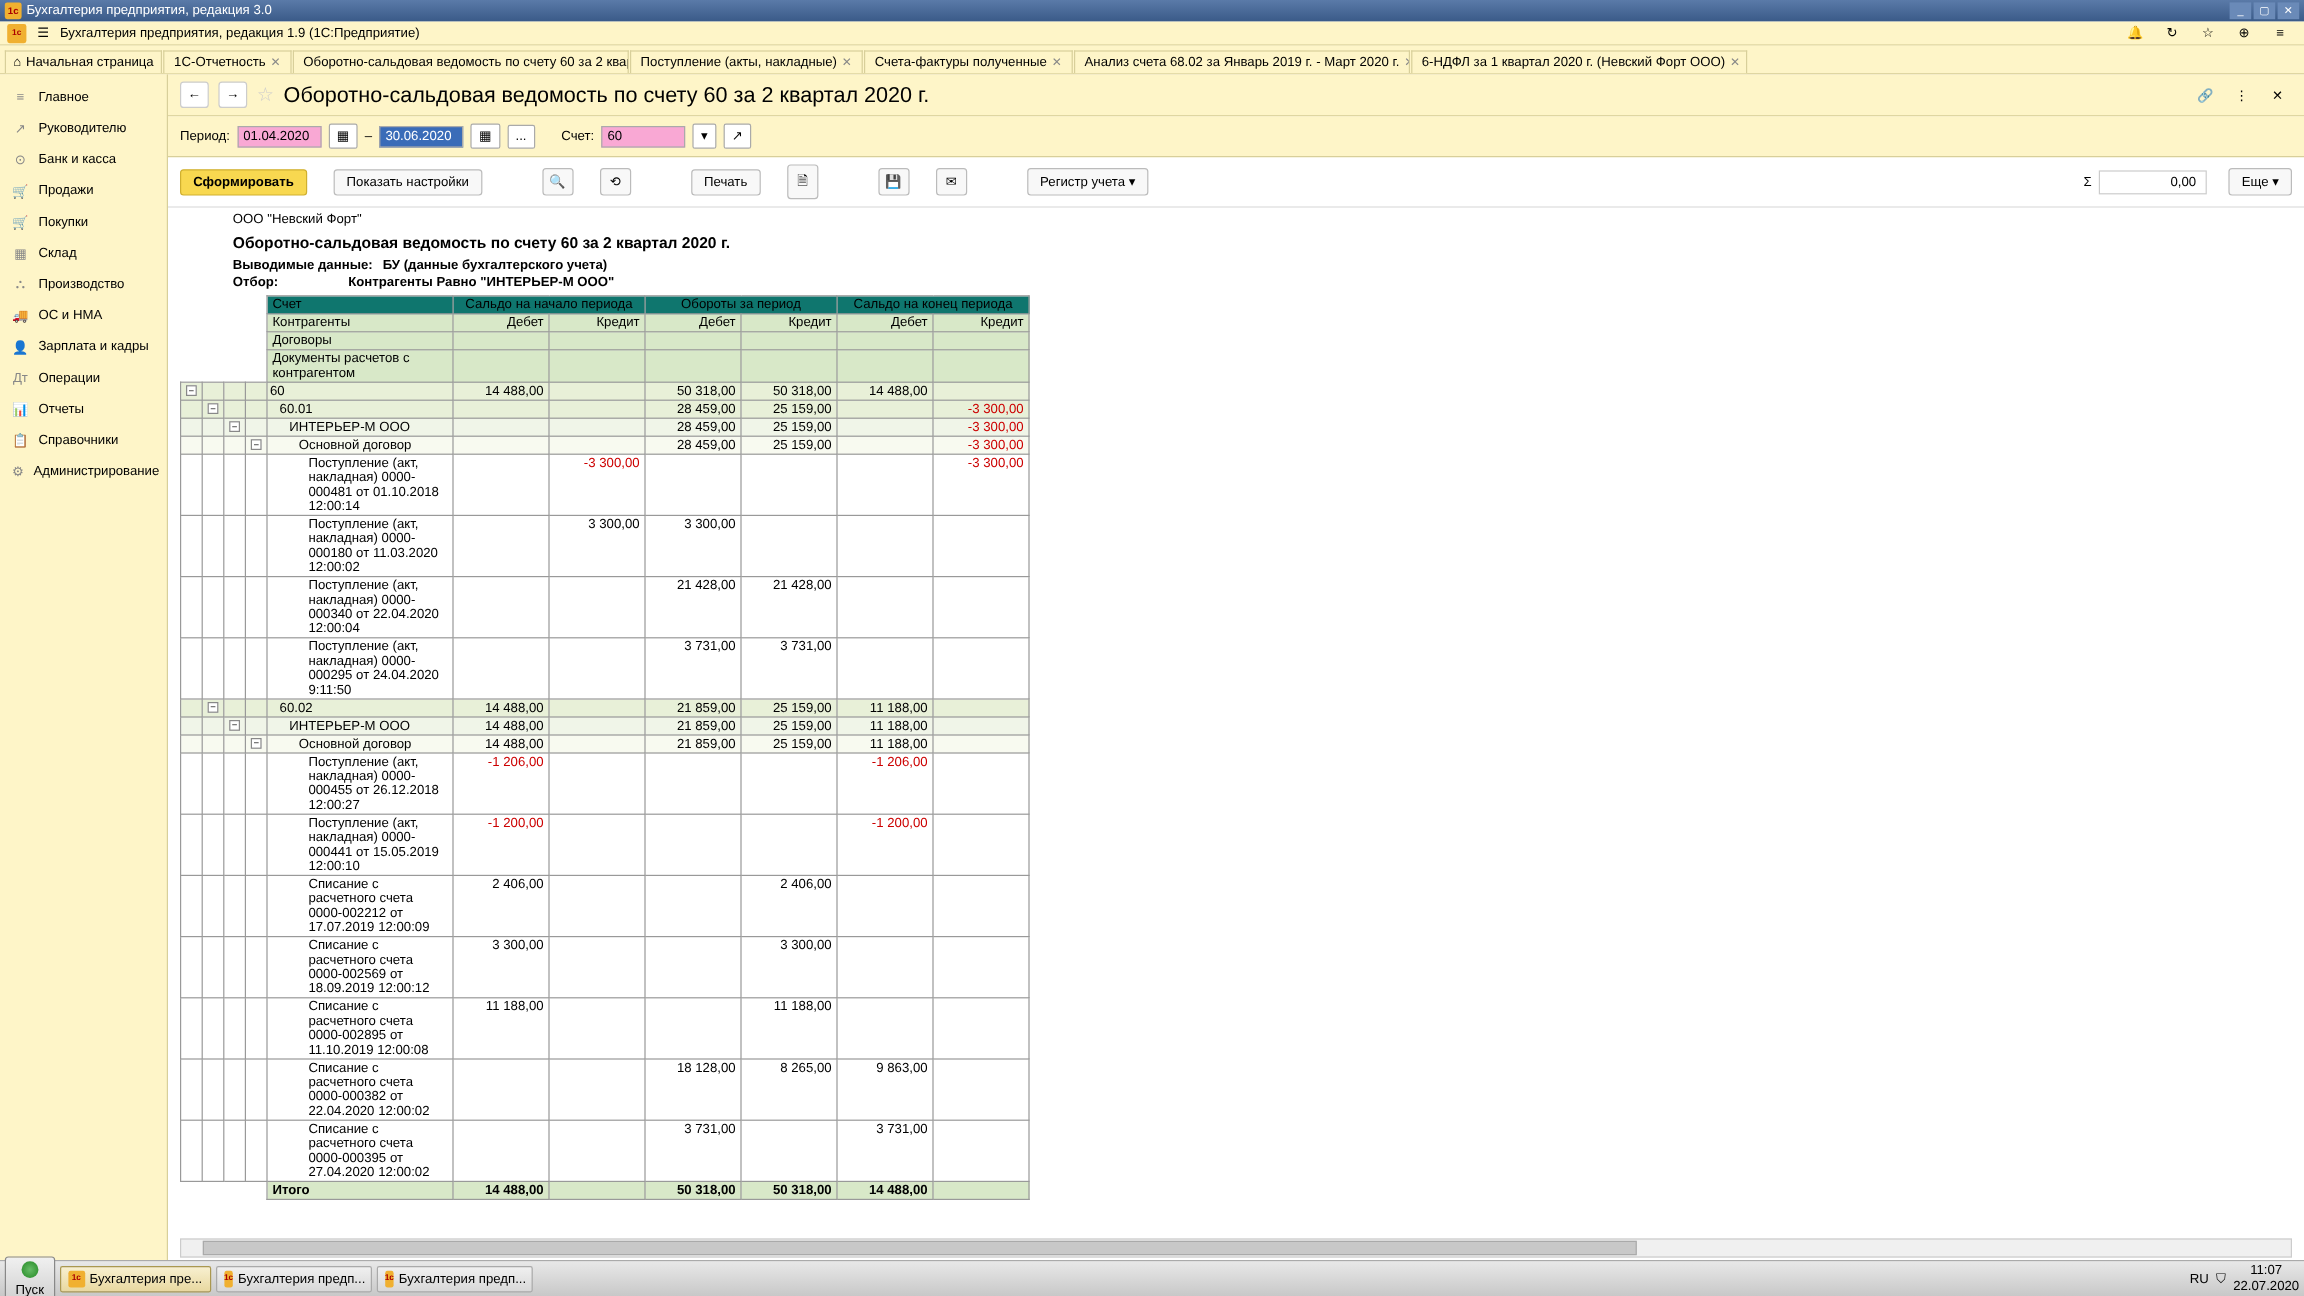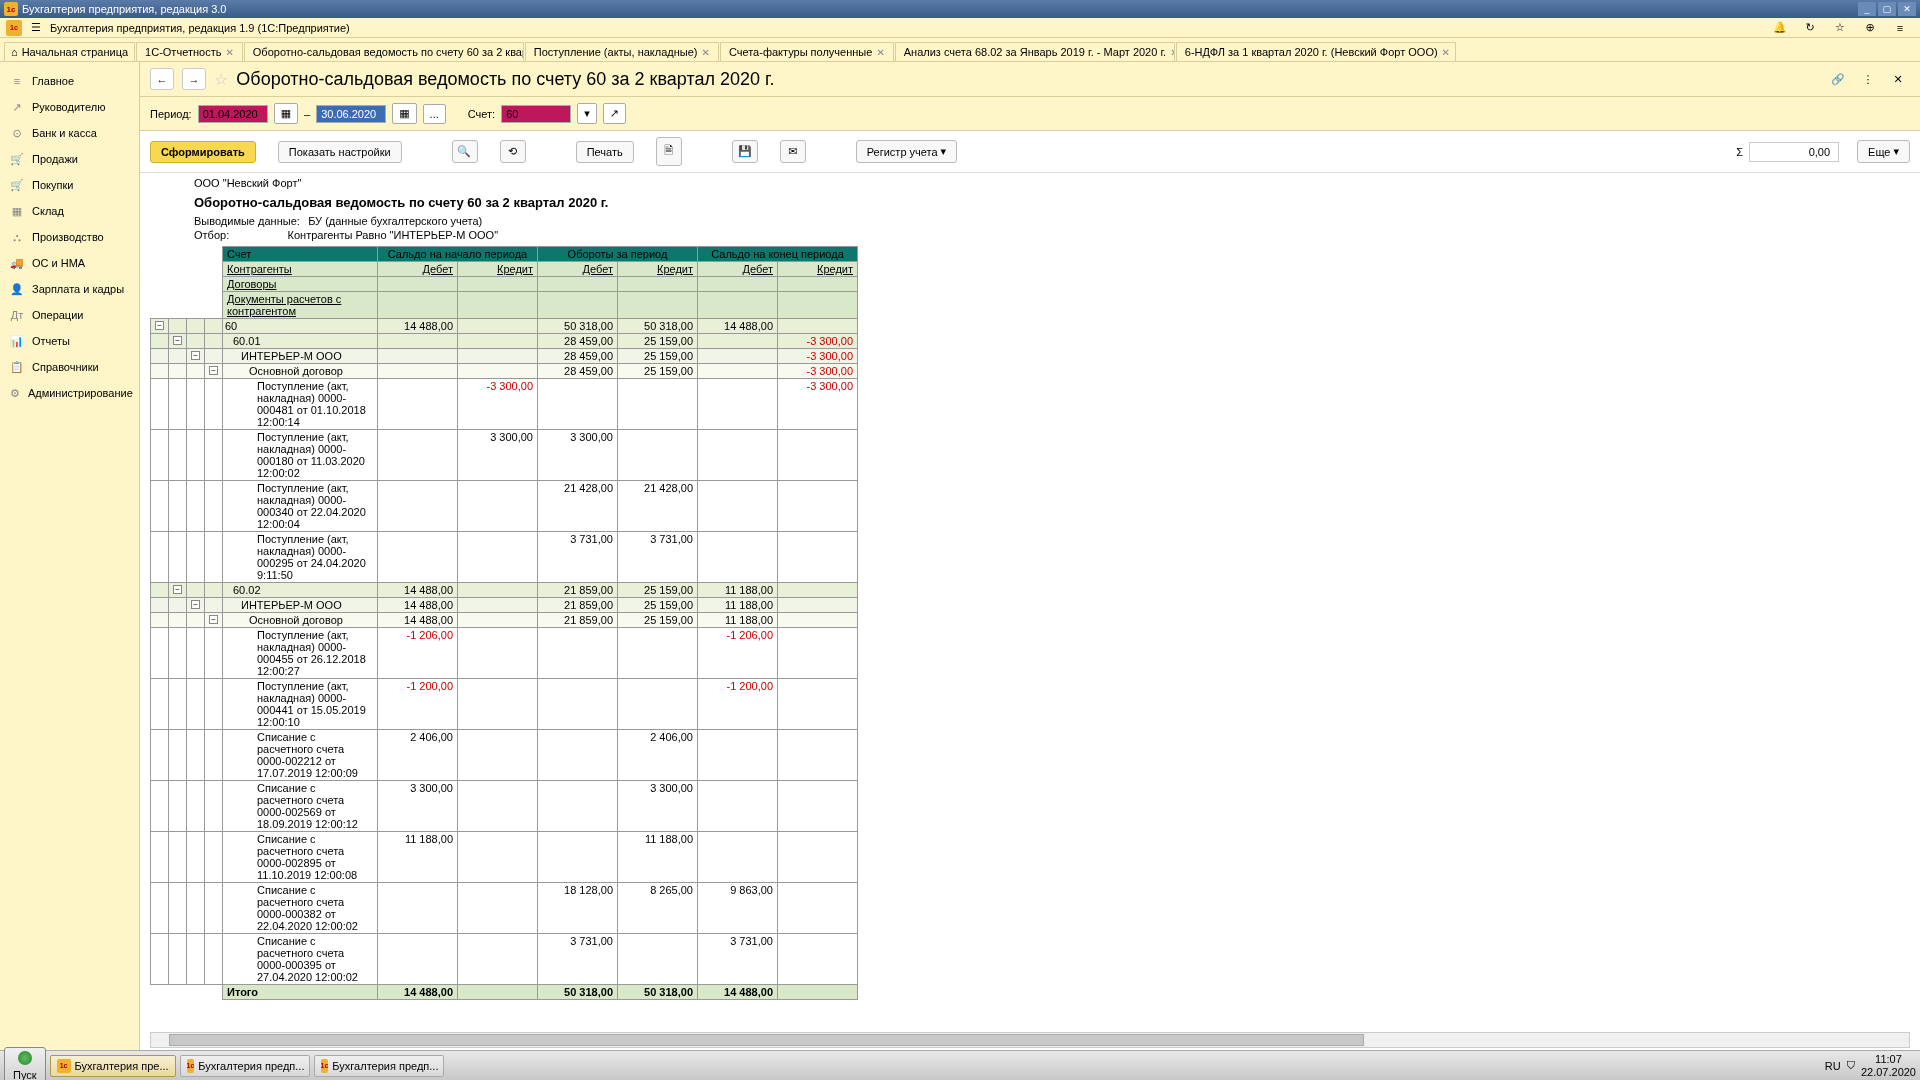--- a/index.html
+++ b/index.html
@@ -19,42 +19,42 @@
 .sidebar { width:140px; background:#fef5c8; border-right:1px solid #d8cf9a; padding:6px 0; }
 .sidebar .item { padding:6px 10px; display:flex; align-items:center; gap:8px; cursor:pointer; }
 .sidebar .ic { width:14px; height:14px; display:flex; align-items:center; justify-content:center; color:#888; }
 .content { flex:1; display:flex; flex-direction:column; overflow:hidden; }
 .pagehead { background:#fef5c8; padding:6px 10px; border-bottom:1px solid #d8cf9a; display:flex; align-items:center; gap:8px; }
 .pagehead .navbtn { width:24px; height:22px; border:1px solid #ccc; background:#fff; display:flex; align-items:center; justify-content:center; cursor:pointer; border-radius:3px; }
 .pagehead .star { color:#ccc; font-size:16px; cursor:pointer; }
 .pagehead h1 { font-size:18px; font-weight:normal; }
 .pagehead .rightctrl { margin-left:auto; display:flex; gap:6px; }
 .params { background:#fef5c8; padding:6px 10px; display:flex; align-items:center; gap:6px; border-bottom:1px solid #d8cf9a; }
-.params input { border:1px solid #aaa; padding:2px 4px; background:#be185d; }
+.params input { border:1px solid #aaa; padding:2px 4px; background:#f9a8d4; }
 .params .dateinp { width:70px; }
 .params .sel { background:#3a6cb8; color:#fff; }
 .params .btn { border:1px solid #aaa; padding:3px 6px; background:#fff; cursor:pointer; border-radius:2px; display:flex; align-items:center; }
 .toolbar2 { padding:6px 10px; display:flex; align-items:center; gap:22px; border-bottom:1px solid #ddd; }
 .toolbar2 .btn { border:1px solid #bbb; padding:4px 10px; background:#f8f8f8; cursor:pointer; border-radius:3px; display:flex; align-items:center; gap:3px; }
 .toolbar2 .btn.primary { background:#f8d850; border-color:#d0b030; font-weight:bold; color:#000;}
 .toolbar2 .iconbtn { width:26px; padding:4px 0; justify-content:center; }
 .toolbar2 .right { margin-left:auto; display:flex; align-items:center; gap:6px; }
 .toolbar2 .sumbox { border:1px solid #ccc; padding:3px 8px; text-align:right; width:90px; background:#fff; }
 .report { flex:1; overflow:auto; padding:0 10px 10px 10px; }
 .reportinner { margin-left:44px; }
 .rtitle { padding:4px 0; }
 .rsub { font-weight:bold; font-size:13px; padding:2px 0 4px 0; }
-.rmeta { font-size:10px; padding:1px 0; }
+.rmeta { font-size:10px; padding:1px 0;font-weight:bold; }
 table.rep { border-collapse:collapse; margin-top:4px; }
 table.rep td, table.rep th { border:1px solid #999; padding:1px 4px; font-size:11px; vertical-align:top; }
 table.rep th { background:#0f766e; font-weight:normal; text-align:center; }
 table.rep .num { text-align:right; min-width:80px; }
 table.rep .desc { max-width:155px; min-width:155px; }
 table.rep .neg { color:#c00; }
-table.rep tr.head2 td { background:#d8e8c8;text-decoration:underline; }
+table.rep tr.head2 td { background:#d8e8c8; }
 table.rep tr.acc td { background:#e8f0d8; font-weight:normal; }
 table.rep tr.sub1 td { background:#f0f5e8; }
 table.rep tr.sub2 td { background:#f8faf0; }
 table.rep tr.doc td { background:#fff; }
 table.rep tr.total td { background:#d8e8c8; font-weight:bold; }
 .treecol { border-left:1px solid #999; border-right:1px solid #999; width:11px; min-width:11px; background:#fff;}
 .treebox { border:1px solid #888; width:9px; height:9px; font-size:8px; line-height:7px; text-align:center; cursor:pointer; background:#fff; margin:1px 0 0 0;}
 .taskbar { position:absolute; bottom:0; left:0; right:0; height:30px; background:linear-gradient(#e8e8e8,#c8c8c8); border-top:1px solid #aaa; display:flex; align-items:center; padding:0 4px; gap:4px; }
 .taskbar .start { background:linear-gradient(#f0f0f0,#d0d0d0); border:1px solid #888; border-radius:3px; padding:3px 8px; display:flex; align-items:center; gap:4px; cursor:pointer;flex-direction:column; }
 .taskbar .titem { background:linear-gradient(#f8f0d0,#e8d8a0); border:1px solid #aa9850; padding:3px 6px; display:flex; align-items:center; gap:4px; cursor:pointer; max-width:130px; overflow:hidden; white-space:nowrap; border-radius:2px;}

